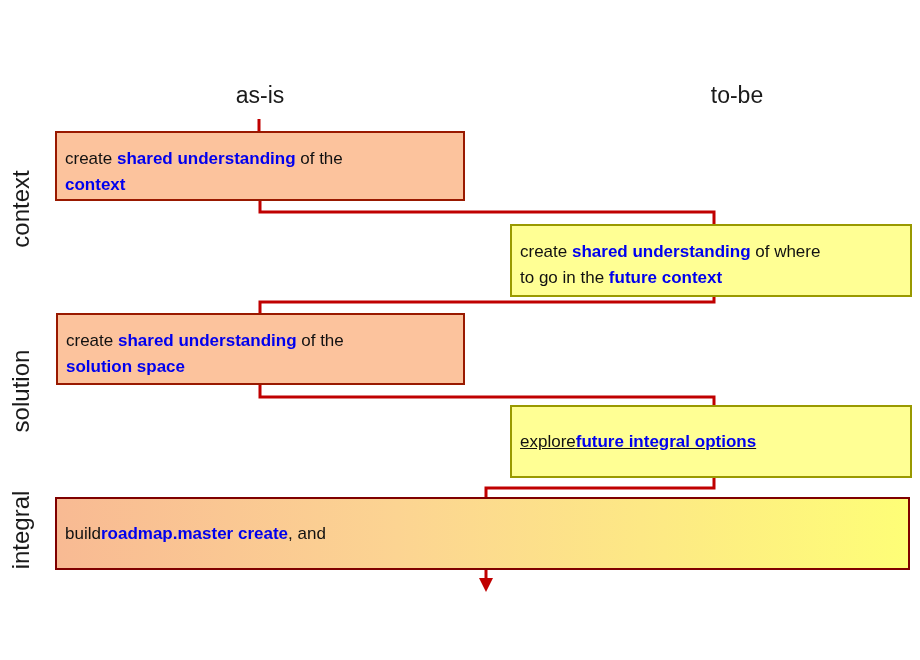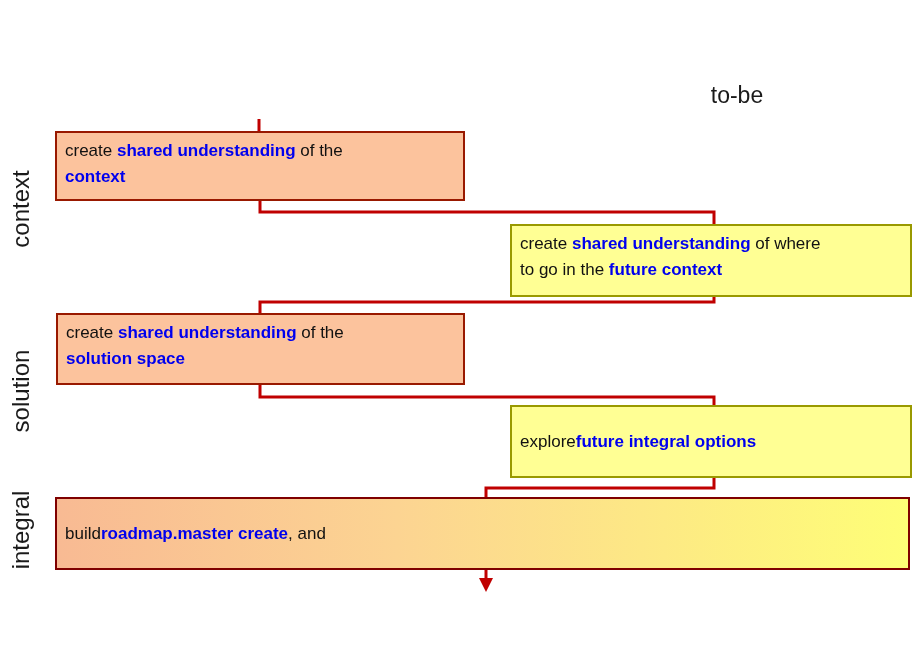--- a/index.html
+++ b/index.html
@@ -13,21 +13,21 @@
     font-size:23px; color:#1a1a1a;
   }
   .row-label {
     position:absolute; width:110px; height:30px; text-align:center;
     font-size:24px; color:#1a1a1a;
     transform:rotate(-90deg); line-height:30px;
   }
   .box {
     position:absolute; box-sizing:border-box;
     font-size:17px; line-height:26px; color:#111111;
-    padding:5px 8px; z-index:2;
+    padding:13px 8px; z-index:2;
   }
   .box .em { color:#0000ee; font-weight:bold; }
   .salmon { background:#fcc39d; border:2px solid #991900; }
   .yellow { background:#ffff94; border:2px solid #999900; }
   .grad {
     background:linear-gradient(90deg, #f8ba93 0%, #fcd492 40%, #fefe77 100%);
     border:2px solid #7f0000;
   }
   .vcenter { display:flex; align-items:center; }
   #wires { position:absolute; left:0; top:0; z-index:1; }
@@ -42,33 +42,34 @@
     <line x1="259" y1="119" x2="259" y2="132" stroke-width="3" stroke="#c00000"></line>
 
     <polyline points="260,201 260,212 714,212 714,302 260,302 260,397 714,397 714,488 486,488 486,500" fill="none" stroke-width="3" stroke="#c00000"></polyline>
 
     <g>
       <line x1="486" y1="570" x2="486" y2="580" stroke-width="3" stroke="#c00000"></line>
       <polygon points="479,578 493,578 486,592" fill="#c00000"></polygon>
     </g>
   </svg>
 
+  <div class="col-label" style="left:190px; top:82px;">as-is</div>
   <div class="col-label" style="left:667px; top:82px;">to-be</div>
 
   <div class="row-label" style="left:-34px; top:194px;">context</div>
   <div class="row-label" style="left:-34px; top:376px;">solution</div>
   <div class="row-label" style="left:-34px; top:515px;">integral</div>
 
   <div class="box salmon" style="left:55px; top:131px; width:410px; height:70px;"><span>create </span><span class="em">shared understanding</span><span> of the</span><br><span class="em">context</span></div>
 
   <div class="box yellow" style="left:510px; top:224px; width:402px; height:73px;"><span>create </span><span class="em">shared understanding</span><span> of where</span><br><span>to go in the </span><span class="em">future context</span></div>
 
   <div class="box salmon" style="left:56px; top:313px; width:409px; height:72px;"><span>create </span><span class="em">shared understanding</span><span> of the</span><br><span class="em">solution space</span></div>
 
-  <div class="box yellow vcenter" style="left:510px; top:405px; width:402px; height:73px;">
+  <div class="box yellow vcenter" style="left:510px; top:405px; width:402px; height:73px;text-decoration:underline;">
       <span>explore </span>
       <span class="em">future integral options</span>
     </div>
 
   <div class="box grad vcenter" style="left:55px; top:497px; width:855px; height:73px;">
       <span>build </span>
       <span class="em">roadmap.</span>
       <span> </span>
       <span class="em">master create</span>
       <span>, and </span>

